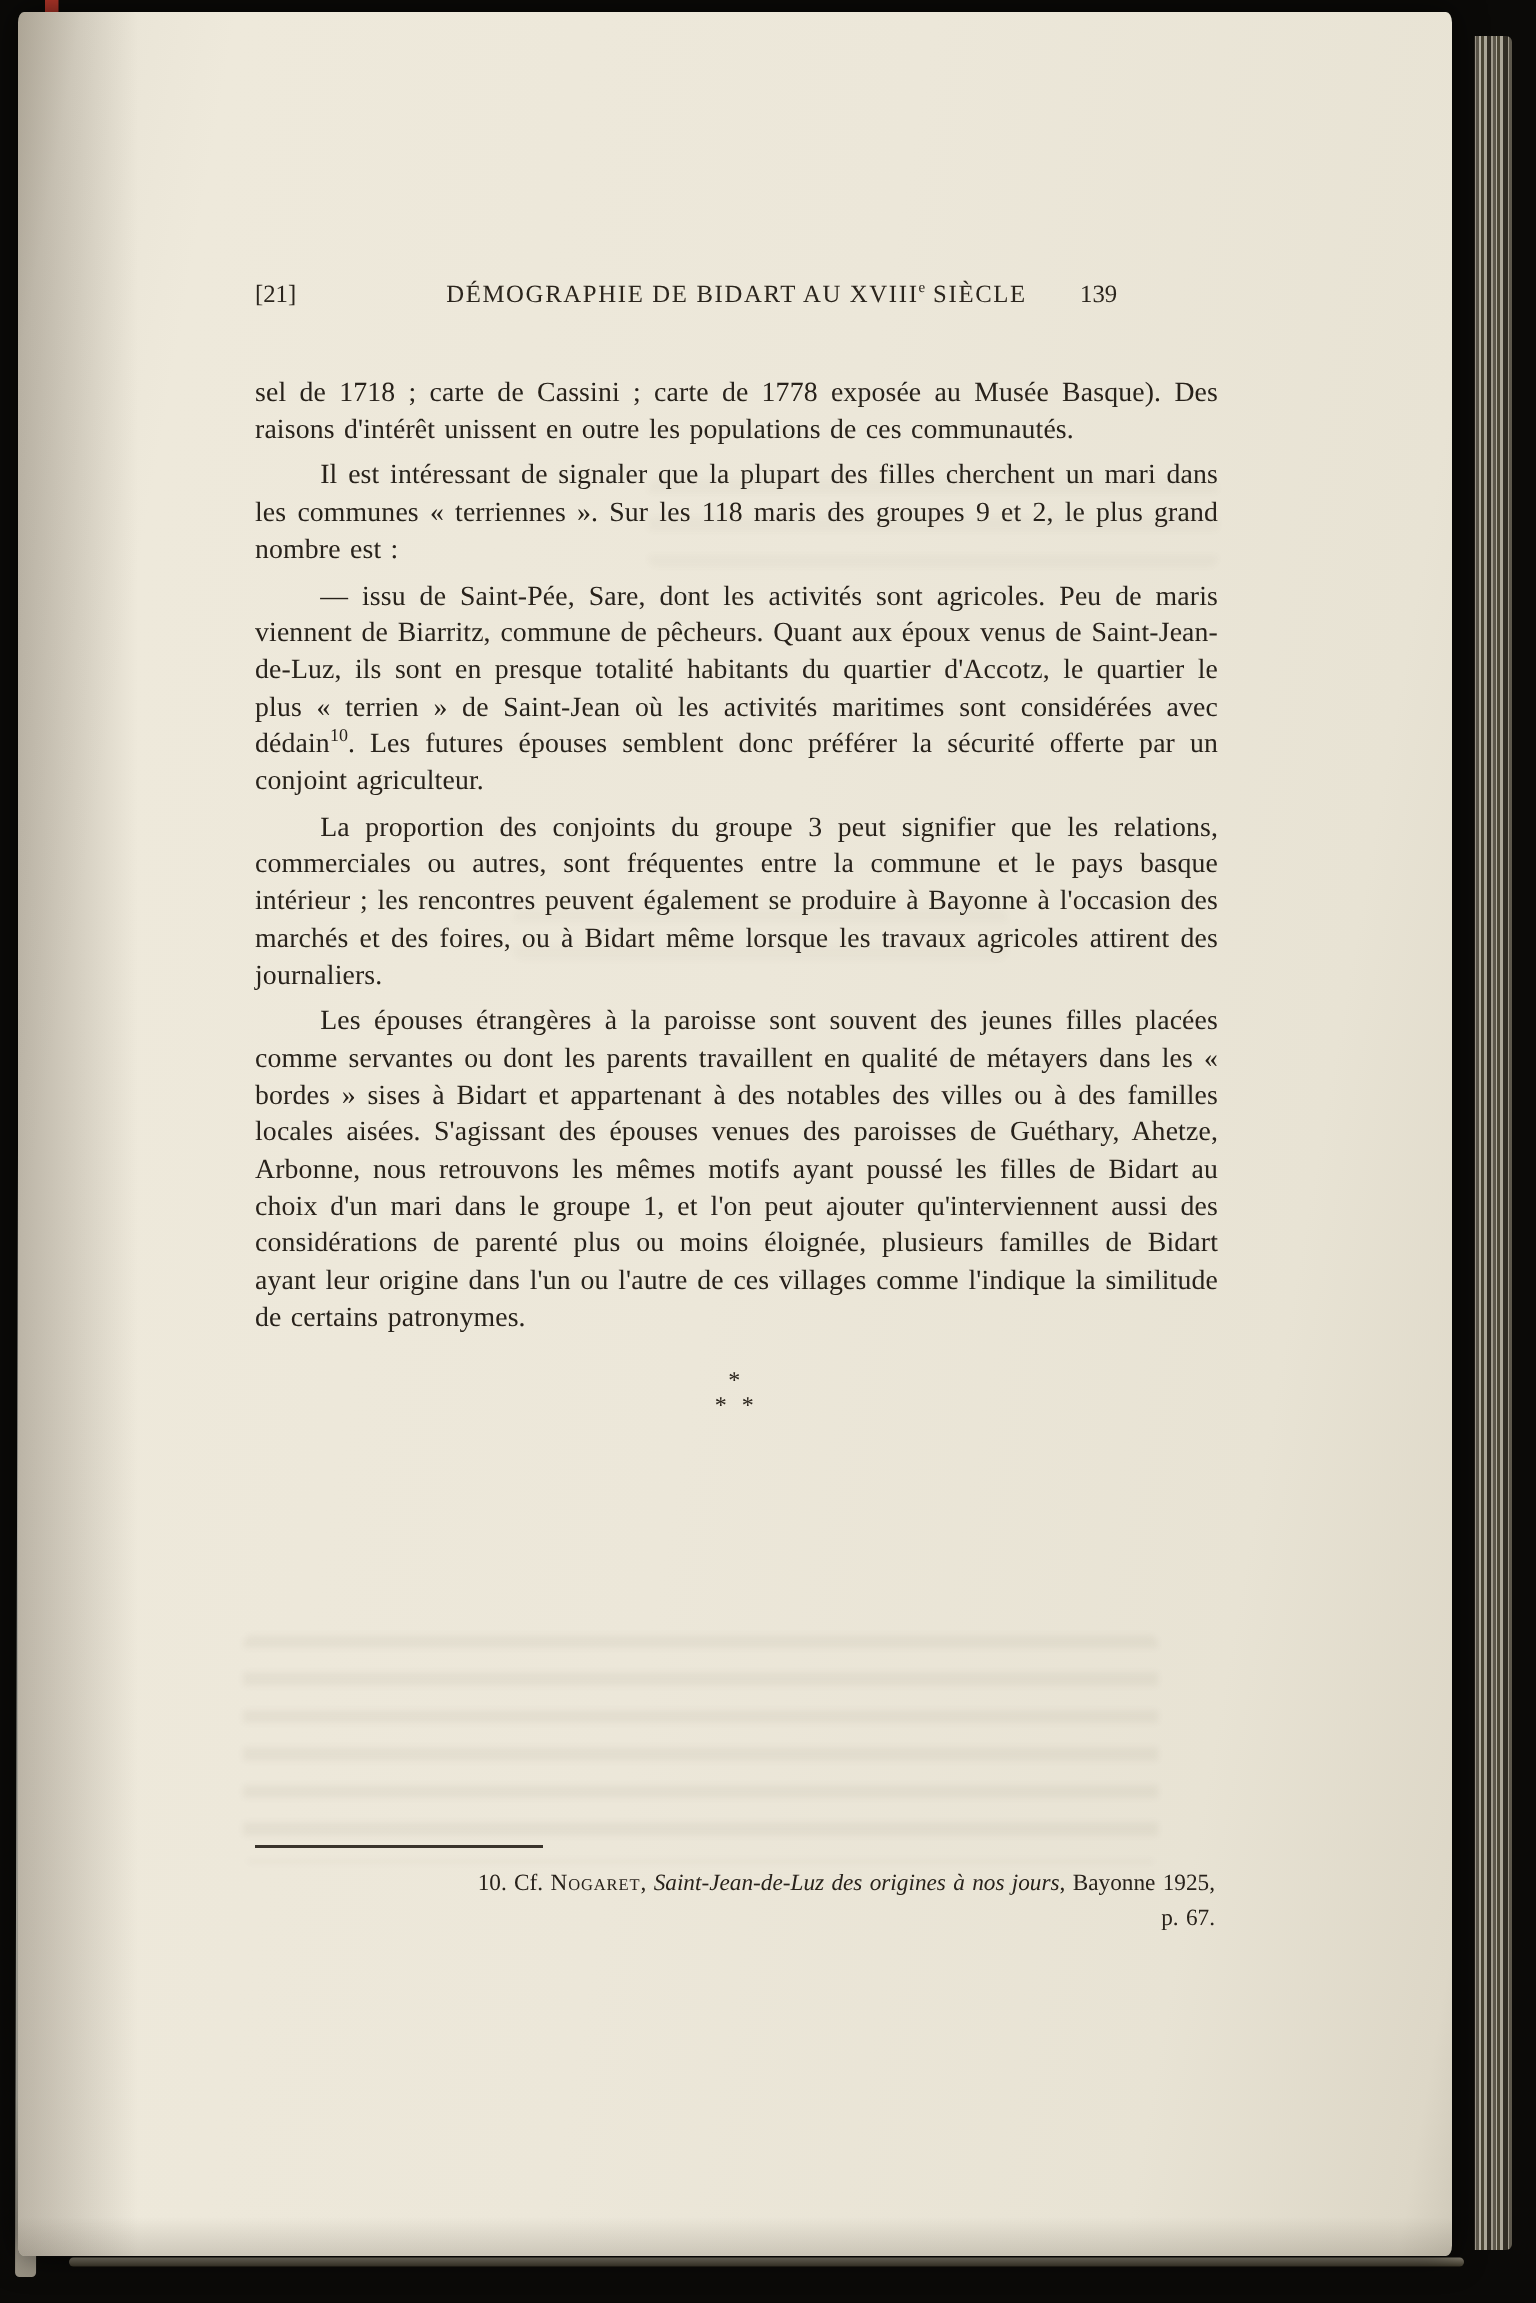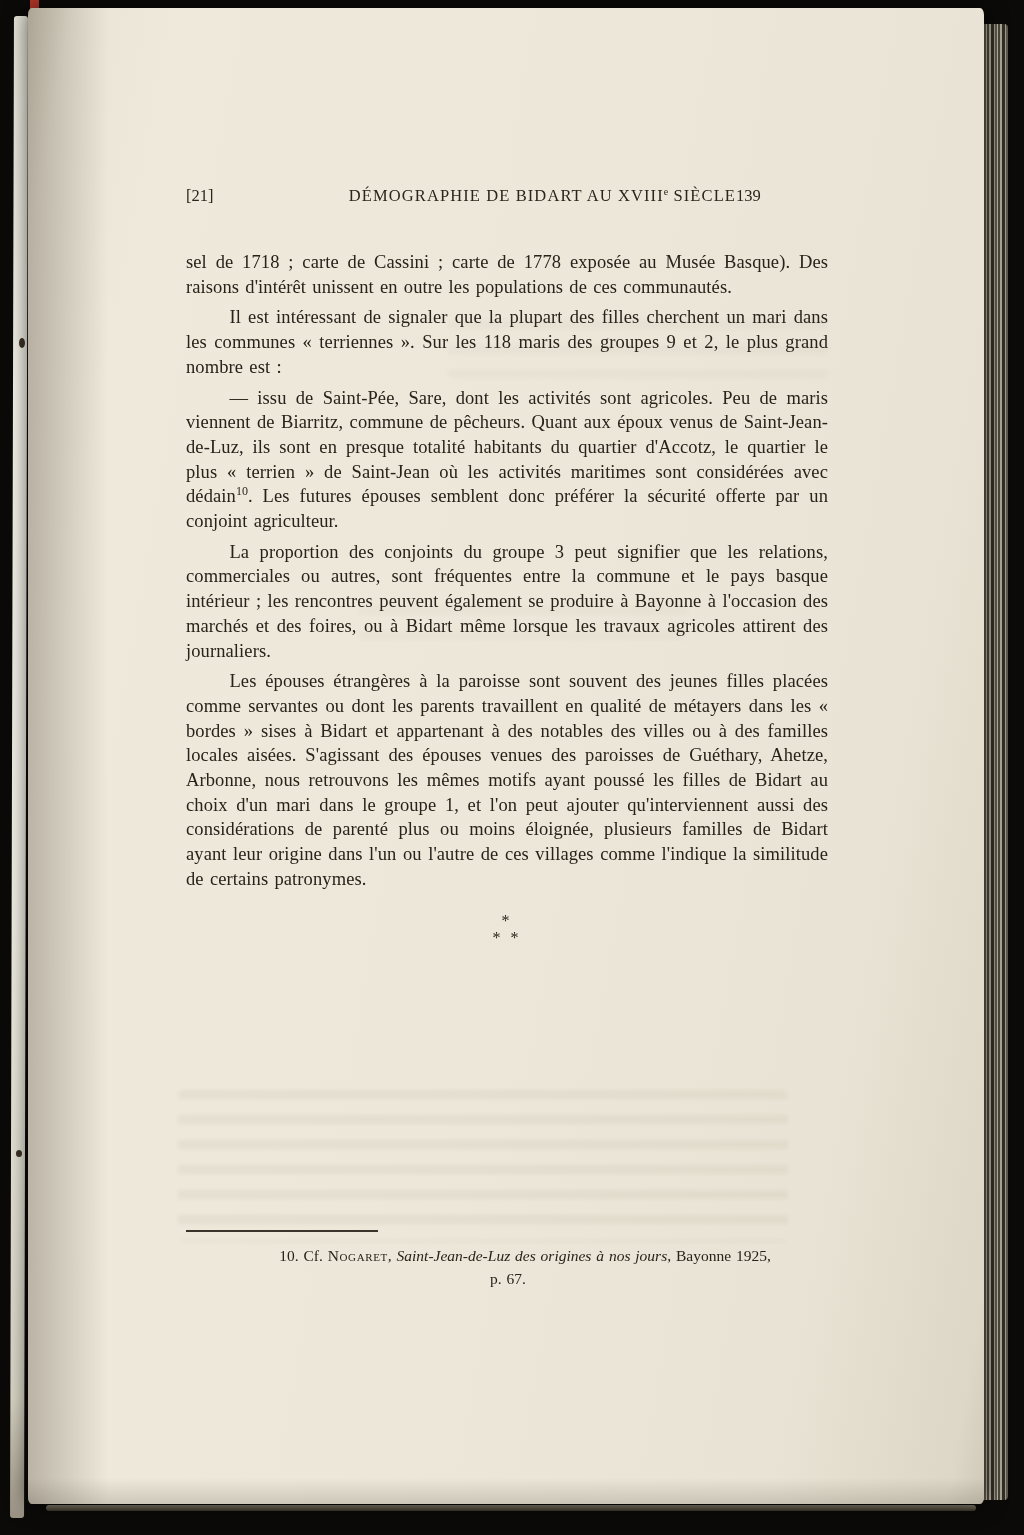--- a/index.html
+++ b/index.html
@@ -53,21 +53,21 @@
     position: absolute;
     left: 46px; top: 1505px;
     width: 930px; height: 6px;
     background: linear-gradient(180deg, #a39c8a, #474130);
     border-radius: 3px;
     opacity: 0.8;
   }
 
   .page {
     position: absolute;
-    left: 28px; top: 8px;
+    left: 12px; top: 8px;
     width: 956px; height: 1496px;
     background: linear-gradient(100deg,
       #d9d3c3 0%, #e8e3d5 3.5%, #eee9db 12%,
       #ece7d9 50%, #e8e3d4 82%, #ddd7c7 97%, #cfc9b9 100%);
     border-radius: 4px / 7px;
     box-shadow: 0 0 22px rgba(0,0,0,0.65);
   }
   
   .page::before {
     content: "";
@@ -112,21 +112,21 @@
 
   .header {
     display: flex;
     align-items: baseline;
     font-size: 16.5px;
     color: #2b251d;
   }
   .h-left  { width: 92px; text-align: left; }
   .h-center {
     flex: 1;
-    text-align: right;
+    text-align: center;
     letter-spacing: 1.1px;
     white-space: nowrap;
   }
   .h-center sup {
     font-size: 10px;
     letter-spacing: 0;
     vertical-align: super;
     line-height: 0;
   }
   .h-right { width: 92px; text-align: left; }
@@ -172,21 +172,21 @@
     width: 192px;
     height: 0;
     border-top: 2px solid #3a342c;
     margin: 0 0 12px 0;
   }
   .fn-text {
     margin: 4px;
     font-size: 15.5px;
     line-height: 23px;
     text-indent: 2.2em;
-    text-align: center;
+    text-align: right;
     word-spacing: 1px;
   }
   .smallcaps {
     font-variant: small-caps;
     letter-spacing: 0.6px;
   }
   .fn-text i { font-style: italic; }
 </style>
 </head>
 <body>

